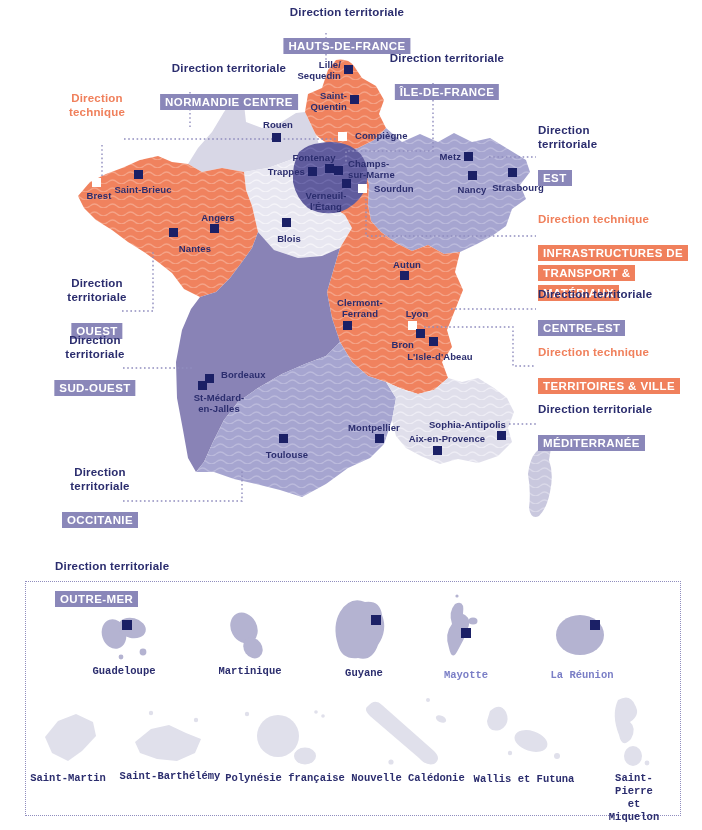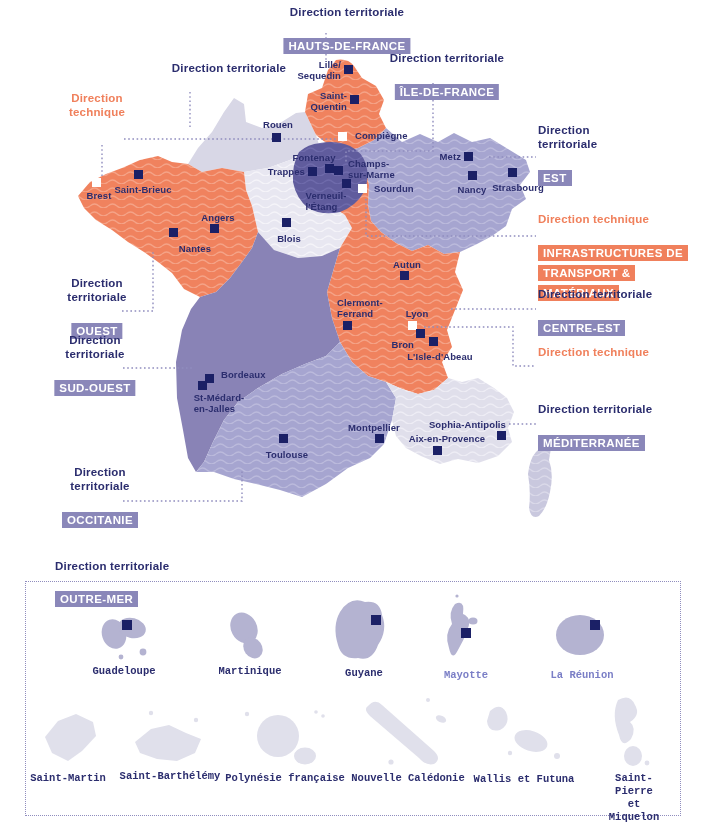--- a/index.html
+++ b/index.html
@@ -16,21 +16,21 @@
   .callout.orange .ctype{color:#F0805C;}
   .callout.orange .badge{background:#F0805C;}
   .callout.center{text-align:center;transform:translateX(-50%);}
   .callout .badge-wrap{margin-top:16px;}
   
   .mk{position:absolute;width:9px;height:9px;background:#1B2066;z-index:4;}
   .mk.wh{background:#FFFFFF;}
   .mk.big{width:10px;height:10px;}
   .cl{position:absolute;font-size:9.5px;font-weight:bold;color:#2B2D6E;line-height:1.2;
       white-space:pre-line;z-index:4;letter-spacing:.1px;}
-  .cl.ac{transform:translateX(-50%);text-align:left;}
+  .cl.ac{transform:translateX(-50%);text-align:center;}
   .cl.ar{transform:translateX(-100%);text-align:right;}
   
   #om-box{position:absolute;left:25px;top:581px;width:654px;height:233px;
     border:1.6px dotted #908DBE;z-index:1;}
   .island-label{position:absolute;font-size:10.5px;font-weight:bold;color:#2B2D6E;
     text-align:center;transform:translateX(-50%);white-space:pre-line;line-height:1.25;z-index:4;font-family:Liberation Mono, monospace;}
   .island-label.light{color:#7A7EC6;}
 </style>
 </head>
 <body>
@@ -152,20 +152,21 @@
 </svg>
 
 <div id="om-box"></div>
 
 <div class="callout center" style="left:347px;top:6px;">
   <div class="ctype">Direction territoriale</div>
   <div class="badge-wrap"><span class="badge">HAUTS-DE-FRANCE</span></div>
 </div>
 <div class="callout center" style="left:229px;top:62px;">
   <div class="ctype">Direction territoriale</div>
+  <div class="badge-wrap"><span class="badge">NORMANDIE CENTRE</span></div>
 </div>
 <div class="callout center" style="left:447px;top:52px;">
   <div class="ctype">Direction territoriale</div>
   <div class="badge-wrap"><span class="badge">ÎLE-DE-FRANCE</span></div>
 </div>
 <div class="callout orange center" style="left:97px;top:92px;">
   <div class="ctype">Direction
 technique</div>
 </div>
 <div class="callout" style="left:538px;top:124px;">
@@ -177,20 +178,21 @@
   <div class="ctype">Direction technique</div>
   <div class="badge-wrap"><span class="badge">INFRASTRUCTURES DE
 TRANSPORT &amp; MATÉRIAUX</span></div>
 </div>
 <div class="callout" style="left:538px;top:288px;">
   <div class="ctype">Direction territoriale</div>
   <div class="badge-wrap"><span class="badge">CENTRE-EST</span></div>
 </div>
 <div class="callout orange" style="left:538px;top:346px;">
   <div class="ctype">Direction technique</div>
+  <div class="badge-wrap"><span class="badge">TERRITOIRES &amp; VILLE</span></div>
 </div>
 <div class="callout" style="left:538px;top:403px;">
   <div class="ctype">Direction territoriale</div>
   <div class="badge-wrap"><span class="badge">MÉDITERRANÉE</span></div>
 </div>
 <div class="callout center" style="left:97px;top:277px;">
   <div class="ctype">Direction
 territoriale</div>
   <div class="badge-wrap"><span class="badge">OUEST</span></div>
 </div>

